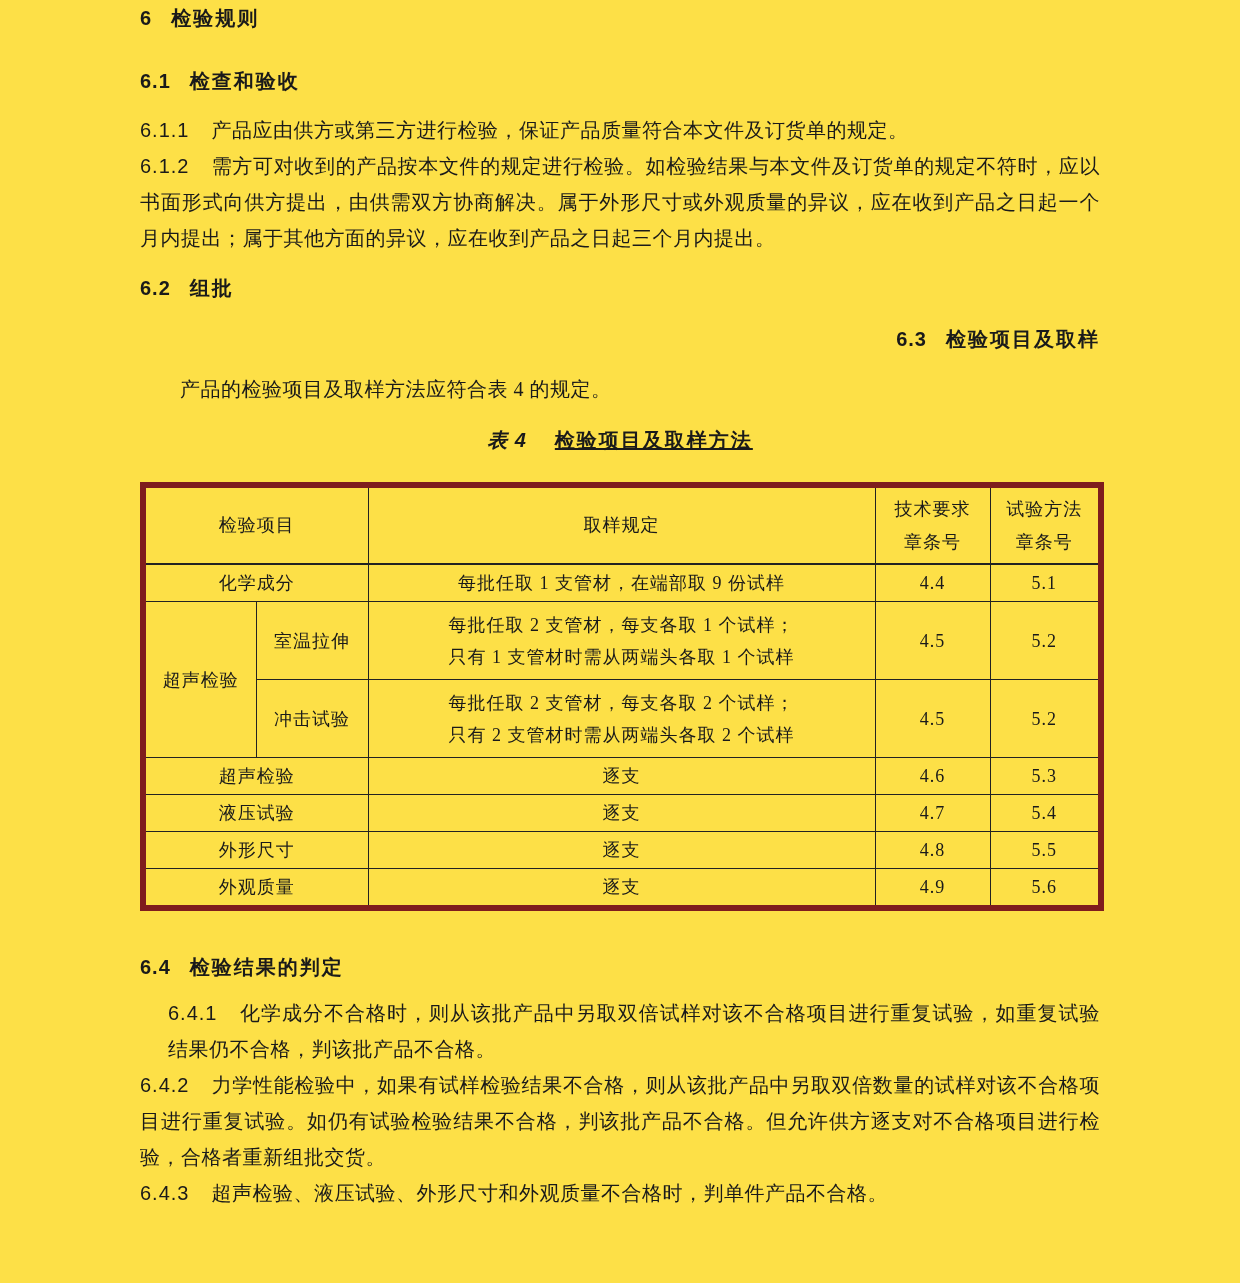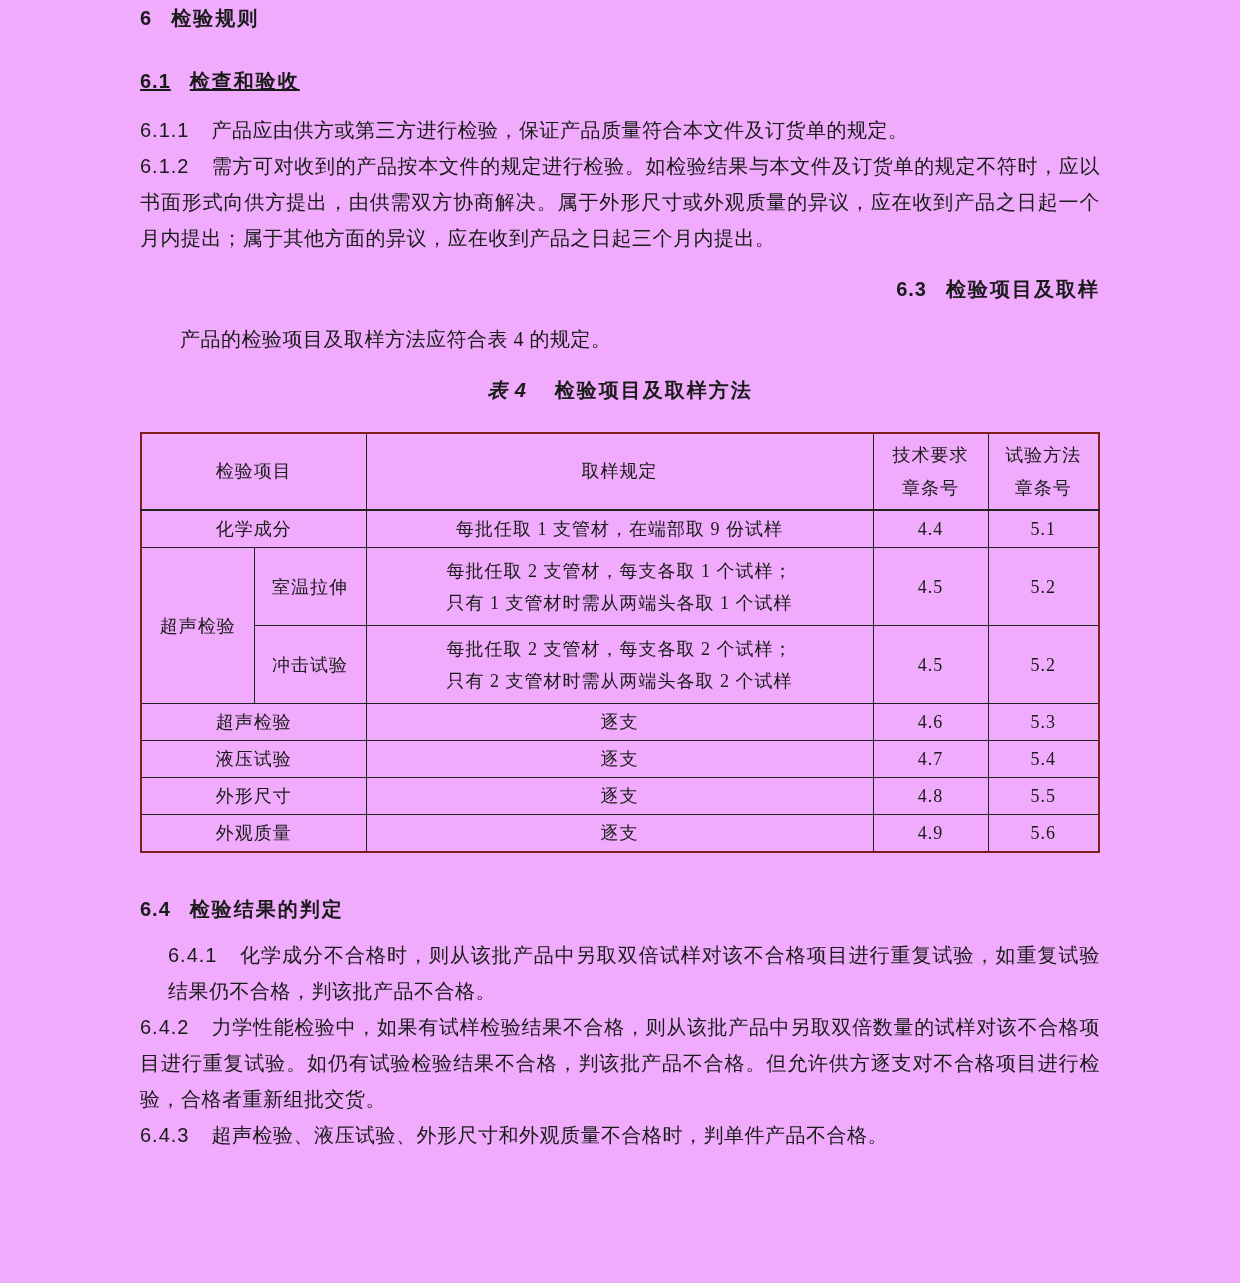--- a/index.html
+++ b/index.html
@@ -1,20 +1,20 @@
 <!DOCTYPE html>
 <html><head>
 <meta charset="utf-8">
 <style>
   html,body { margin:0; padding:0; background:#e8e8e8; }
   .page {
     position:relative;
     width:1240px; height:1283px;
     margin:0 auto;
-    background:#f0abfc;
+    background:#fde047;
     color:#1a1a1a;
     font-family:"Liberation Serif","DejaVu Serif",serif;
     font-size:20px; line-height:36px;
     overflow:hidden;
     box-sizing:border-box;
     padding:0 140px 0 140px;
   }
   .heading {
     font-family:"Liberation Sans","DejaVu Sans",sans-serif;
     font-weight:bold;
@@ -28,75 +28,76 @@
     text-align:justify;
     text-justify:inter-ideograph;
     letter-spacing:0.5px;
   }
   .para .cnum {
     font-family:"Liberation Sans","DejaVu Sans",sans-serif;
     letter-spacing:1px;
     margin-right:1.1em;
   }
   .indent2 { text-indent:2em; }
-  .mt-h61 { margin-top:27px;text-decoration:underline; }
+  .mt-h61 { margin-top:27px; }
   .mt-p611 { margin-top:13px; }
   .mt-h62 { margin-top:14px; }
   .mt-p62 { margin-top:12px; }
   .mt-h63 { margin-top:15px;text-align:right; }
   .mt-p63 { margin-top:14px; }
   .mt-cap { margin-top:15px; }
   .mt-h64 { margin-top:38px; }
   .mt-p641 { margin-top:10px;margin-left:28px; }
   .table-caption {
     font-family:"Liberation Sans","DejaVu Sans",sans-serif;
     font-weight:bold;
     text-align:center;
     font-size:20px; line-height:36px;
     letter-spacing:1px;
   }
   .table-caption .cap-label { margin-right:1.4em;font-style:italic; }
-  .table-caption .cap-title { letter-spacing:2px; }
+  .table-caption .cap-title { letter-spacing:2px;text-decoration:underline; }
   table.spec {
     margin-top:24px;
     border-collapse:collapse;
     table-layout:fixed;
     width:958px;
     font-size:18px;
     color:#1a1a1a;
   }
   table.spec td, table.spec th {
     border:1px solid #222222;
     text-align:center;
     vertical-align:middle;
     font-weight:normal;
     padding:0 4px;
     letter-spacing:1px;
     overflow:hidden;
   }
-  table.spec { border:2px solid #7f1d1d; }
+  table.spec { border:6px solid #7f1d1d; }
   table.spec tr.hdr th { border-bottom:2px solid #222222; height:75px; line-height:33px; }
   tr.row-s  { height:37px;padding-left:8px; }
   tr.row-l  { height:78px; }
   .cell-2line { line-height:32px; }
   .num-cell { font-family:"Liberation Serif","DejaVu Serif",serif; letter-spacing:0; }
 </style>
 </head>
 <body>
 
 <div class="page">
 
   <h2 class="heading"><span class="num">6</span><span class="title">检验规则</span></h2>
 
   <h3 class="heading mt-h61"><span class="num">6.1</span><span class="title">检查和验收</span></h3>
 
   <p class="para mt-p611"><span class="cnum">6.1.1</span><span>产品应由供方或第三方进行检验，保证产品质量符合本文件及订货单的规定。</span></p>
 
   <p class="para"><span class="cnum">6.1.2</span><span>需方可对收到的产品按本文件的规定进行检验。如检验结果与本文件及订货单的规定不符时，应以书面形式向供方提出，由供需双方协商解决。属于外形尺寸或外观质量的异议，应在收到产品之日起一个月内提出；属于其他方面的异议，应在收到产品之日起三个月内提出。</span></p>
 
+  <h3 class="heading mt-h62"><span class="num">6.2</span><span class="title">组批</span></h3>
 
 
   <h3 class="heading mt-h63"><span class="num">6.3</span><span class="title">检验项目及取样</span></h3>
 
   <p class="para indent2 mt-p63">产品的检验项目及取样方法应符合表 4 的规定。</p>
 
   <div class="table-caption mt-cap"><span class="cap-label">表 4</span><span class="cap-title">检验项目及取样方法</span></div>
 
   <table class="spec">
     <colgroup>

